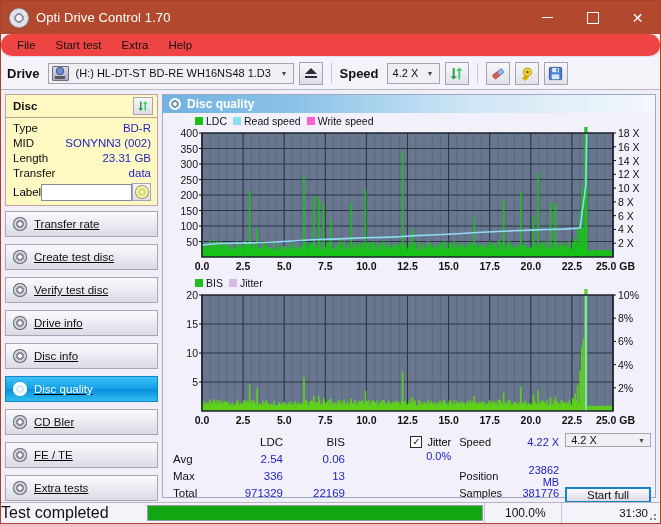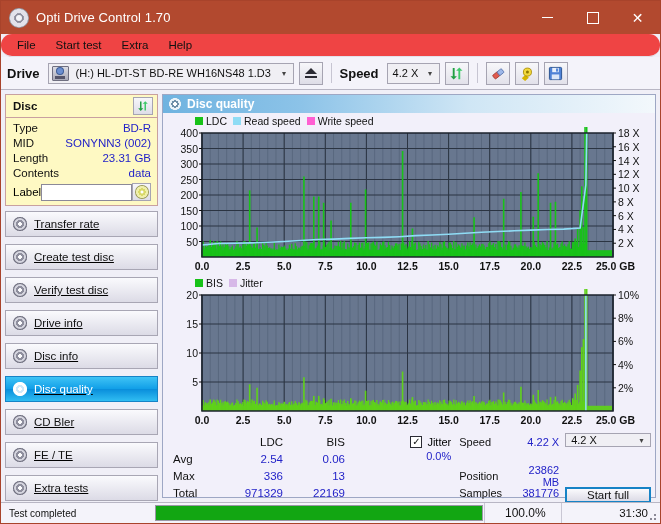--- a/index.html
+++ b/index.html
@@ -191,21 +191,21 @@
     border:1px solid #a6a4b2;background:linear-gradient(#fafafd,#dcdbe6);font-size:11.5px;color:#111;
     box-sizing:border-box;
     margin-top:37px;
   }
   .act-btn.primary{border:2px solid #1683c6;}
   
   .statusbar{
     height:20px;flex:0 0 auto;display:flex;align-items:stretch;
     border-top:1px solid #b8b6c4;background:#f4f3fa;
   }
-  .sb-text{width:145px;display:flex;align-items:center;padding-left:8px;font-size:10px;color:#111;}
+  .sb-text{width:145px;display:flex;align-items:center;padding-left:0;font-size:16px;color:#111;}
   .sb-prog{
     flex:1;margin:2px 1px;border:1px solid #9a98a6;background:#fff;position:relative;box-sizing:border-box;
   }
   .sb-prog .fill{position:absolute;left:0;top:0;bottom:0;background:#12a612;}
   .sb-pct{width:56px;display:flex;align-items:center;justify-content:flex-start;padding-left:20px;font-size:12px;color:#111;border-left:1px solid #c9c7d4;}
   .sb-time{width:86px;display:flex;align-items:center;justify-content:flex-end;padding-right:12px;font-size:11.5px;color:#111;border-left:1px solid #c9c7d4;position:relative;}
   .grip{position:absolute;right:2px;bottom:2px;width:9px;height:9px;
         background:
           radial-gradient(circle at 2px 7px,#8a8896 1px,transparent 1.2px),
           radial-gradient(circle at 6px 7px,#8a8896 1px,transparent 1.2px),
@@ -309,21 +309,21 @@
           </div>
           <div class="drow">
             <span class="k">MID</span>
             <span class="v">SONYNN3 (002)</span>
           </div>
           <div class="drow">
             <span class="k">Length</span>
             <span class="v">23.31 GB</span>
           </div>
           <div class="drow">
-            <span class="k">Contents</span>
+            <span class="k">Transfer</span>
             <span class="v">data</span>
           </div>
           <div class="label-row">
             <span class="k">Label</span>
             <input class="label-input" type="text" value="" style="">
             <div class="cd-btn">
               <i></i>
             </div>
           </div>
         </div>

